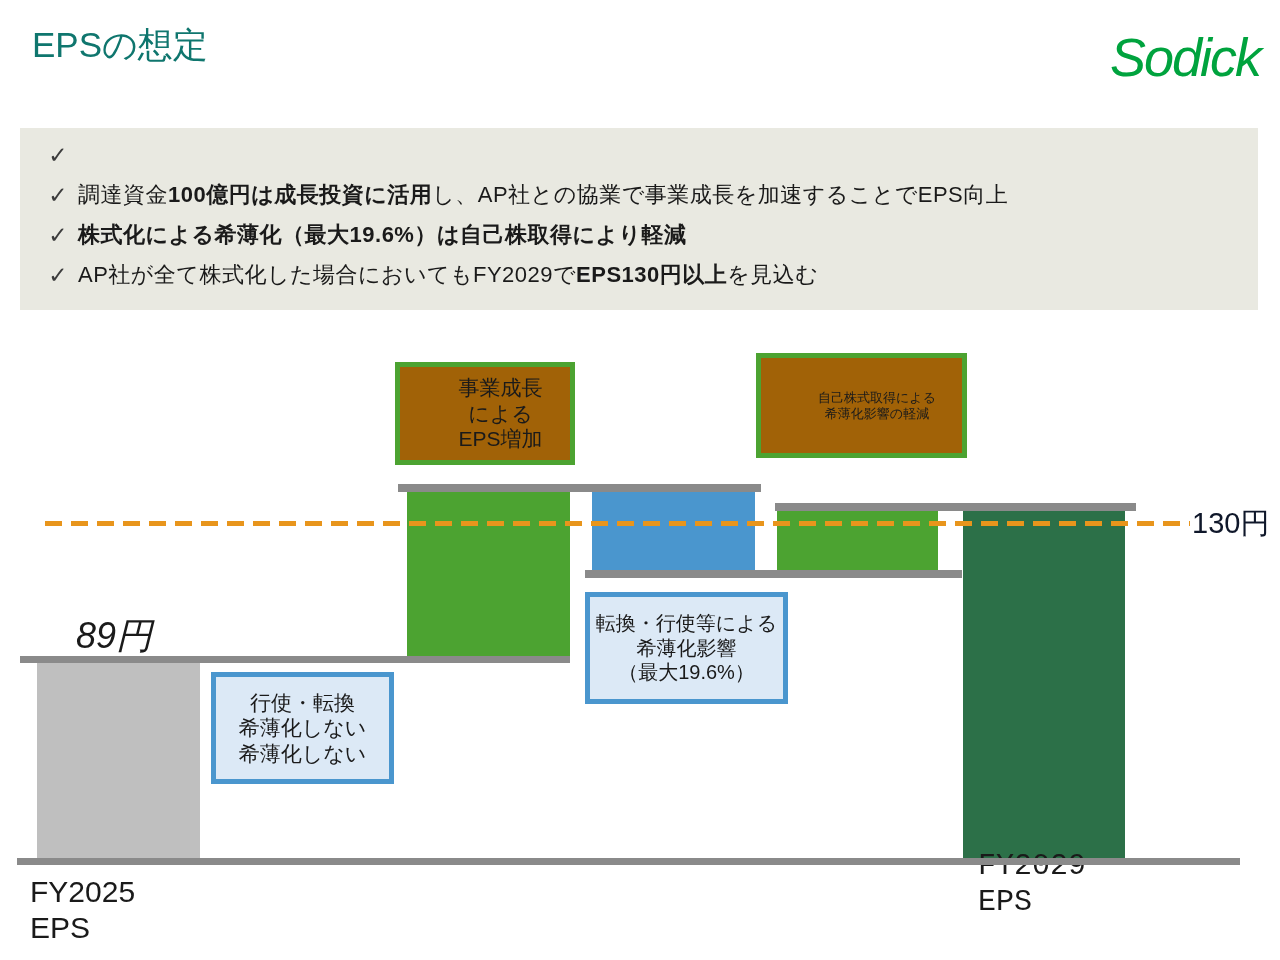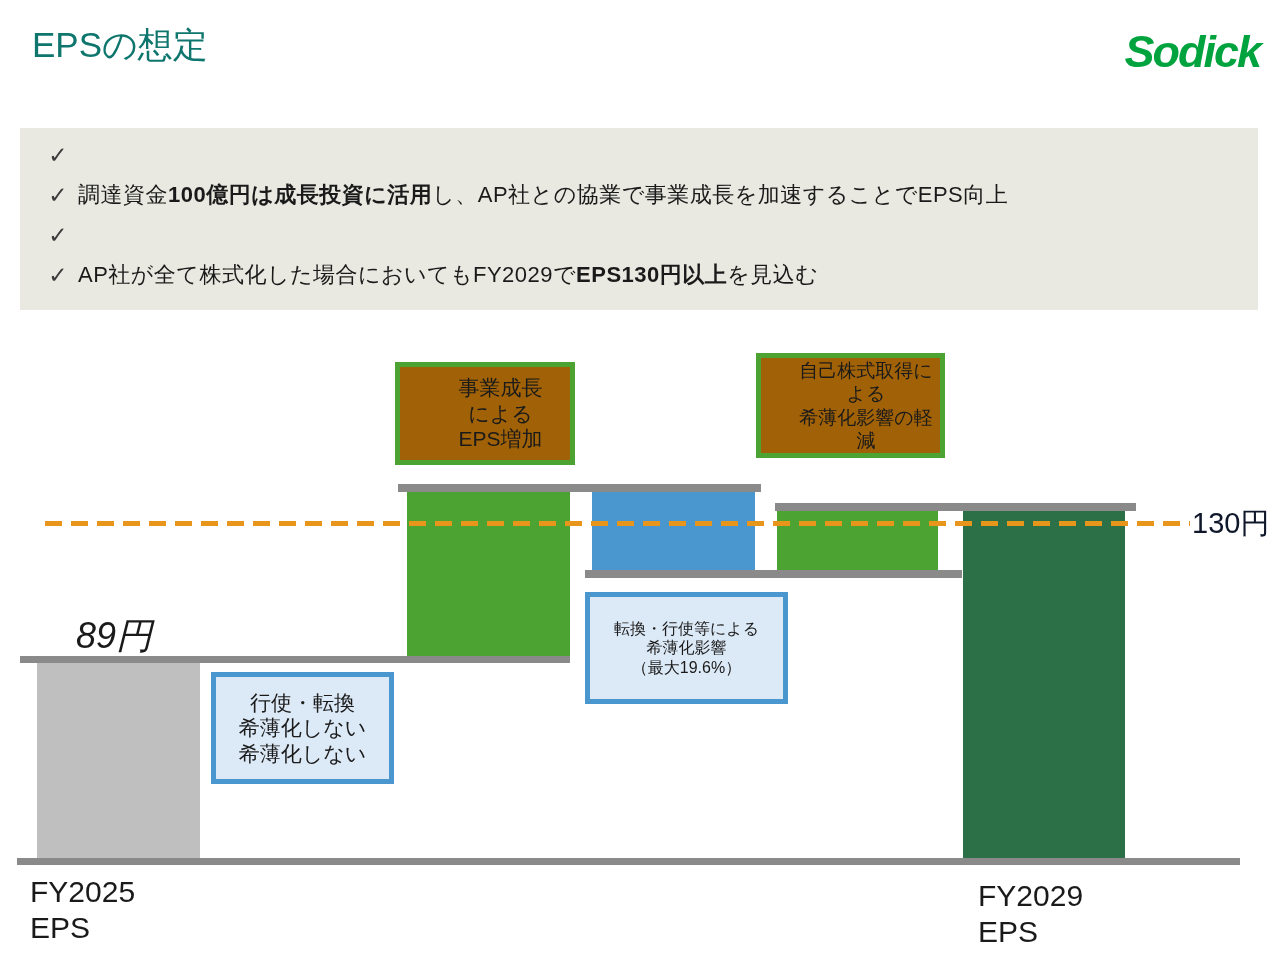--- a/index.html
+++ b/index.html
@@ -1,20 +1,20 @@
 <!DOCTYPE html>
 <html><head>
 <meta charset="utf-8">
 <style>
   html,body{margin:0;padding:0;background:#ffffff;}
   body{font-family:"Liberation Sans","DejaVu Sans",sans-serif;color:#1a1a1a;}
   .slide{position:relative;width:1280px;height:960px;background:#ffffff;overflow:hidden;}
 
   .title{position:absolute;left:32px;top:22px;font-size:35px;font-weight:500;color:#0f766e;}
-  .logo{position:absolute;left:1050px;top:26px;width:210px;font-size:45px;font-weight:bold;
+  .logo{position:absolute;left:1050px;top:26px;width:210px;font-size:54px;font-weight:normal;
         font-style:italic;color:#00A33E;letter-spacing:-2px;text-align:right;}
 
   
   .bullets{position:absolute;left:20px;top:128px;width:1238px;height:182px;background:#E9E9E1;
            padding-top:7px;box-sizing:border-box;}
   .bullet{display:flex;align-items:center;height:40px;font-size:22px;}
   .bullet .check{width:40px;margin-left:18px;text-align:center;color:#3c3c3c;font-size:23px;flex:0 0 auto;}
   .bullet .btxt{letter-spacing:0.5px;}
   .bullet b{font-weight:700;}
 
@@ -37,27 +37,27 @@
            background:repeating-linear-gradient(90deg,#E8951C 0 17px,transparent 17px 26px);}
   .ref-label{position:absolute;left:1192px;top:504px;font-size:29px;color:#0f172a;z-index:4;}
 
   .val-89{position:absolute;left:76px;top:612px;font-size:36px;color:#1a1a1a;font-style:italic;}
 
   .anno{position:absolute;box-sizing:border-box;text-align:center;display:flex;flex-direction:column;
         justify-content:center;z-index:5;line-height:1.22;}
   .anno.green{background:#a16207;border:5px solid #4CA331;padding-left:31px;}
   .anno.blue{background:#DCE9F6;border:5px solid #4A96CE;}
   .anno-growth{left:395px;top:362px;width:180px;height:103px;font-size:21px;}
-  .anno-buyback{left:756px;top:353px;width:189px;height:105px;font-size:19px;}
-  .anno-dilution{left:585px;top:592px;width:203px;height:112px;font-size:16px;}
+  .anno-buyback{left:756px;top:353px;width:211px;height:105px;font-size:13px;}
+  .anno-dilution{left:585px;top:592px;width:203px;height:112px;font-size:20px;}
   .anno-nodilution{left:211px;top:672px;width:183px;height:112px;font-size:21px;}
 
   .xlabel{position:absolute;width:180px;text-align:left;font-size:30px;line-height:1.2;color:#1a1a1a;}
   .xlabel-start{left:30px;top:874px;}
-  .xlabel-end{left:978px;top:878px;}
+  .xlabel-end{left:978px;top:848px;font-family:Liberation Mono, monospace;}
 
   .pagenum{position:absolute;left:1236px;top:964px;font-size:21px;color:#333;}
 </style>
 </head>
 <body>
 
 <div class="slide">
 
   <div class="title">EPSの想定</div>
   <div class="logo">Sodick</div>
@@ -65,20 +65,21 @@
   <div class="bullets">
     <div class="bullet">
       <span class="check">✓</span>
     </div>
     <div class="bullet">
       <span class="check">✓</span>
       <span class="btxt"><span>調達資金</span><b>100億円は成長投資に活用</b><span>し、AP社との協業で事業成長を加速することでEPS向上</span></span>
     </div>
     <div class="bullet">
       <span class="check">✓</span>
+      <span class="btxt"><span></span><b>株式化による希薄化（最大19.6%）は自己株取得により軽減</b><span></span></span>
     </div>
     <div class="bullet">
       <span class="check">✓</span>
       <span class="btxt"><span>AP社が全て株式化した場合においてもFY2029で</span><b>EPS130円以上</b><span>を見込む</span></span>
     </div>
   </div>
 
   <div class="bar bar-fy2025"></div>
   <div class="bar bar-growth"></div>
   <div class="bar bar-dilution"></div>

